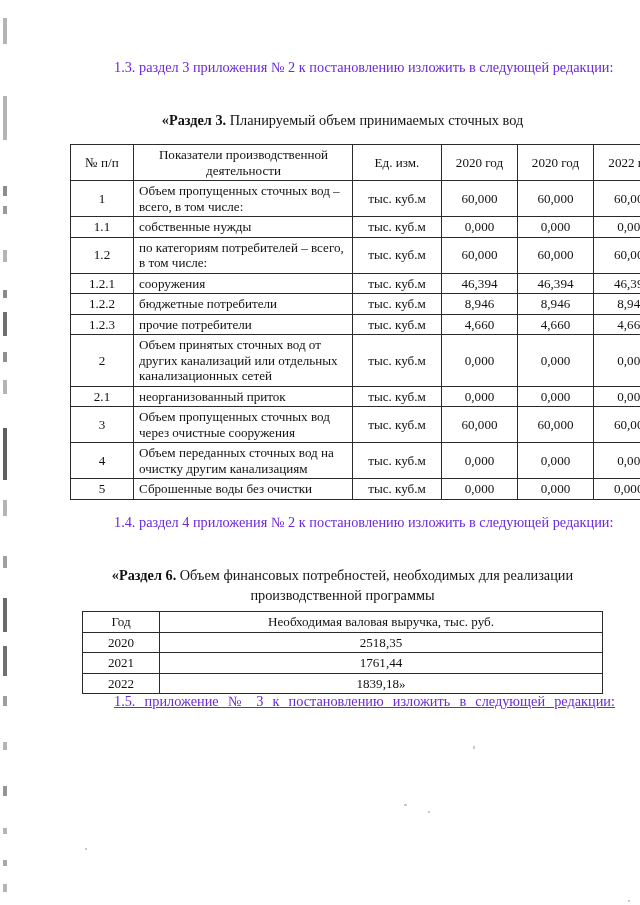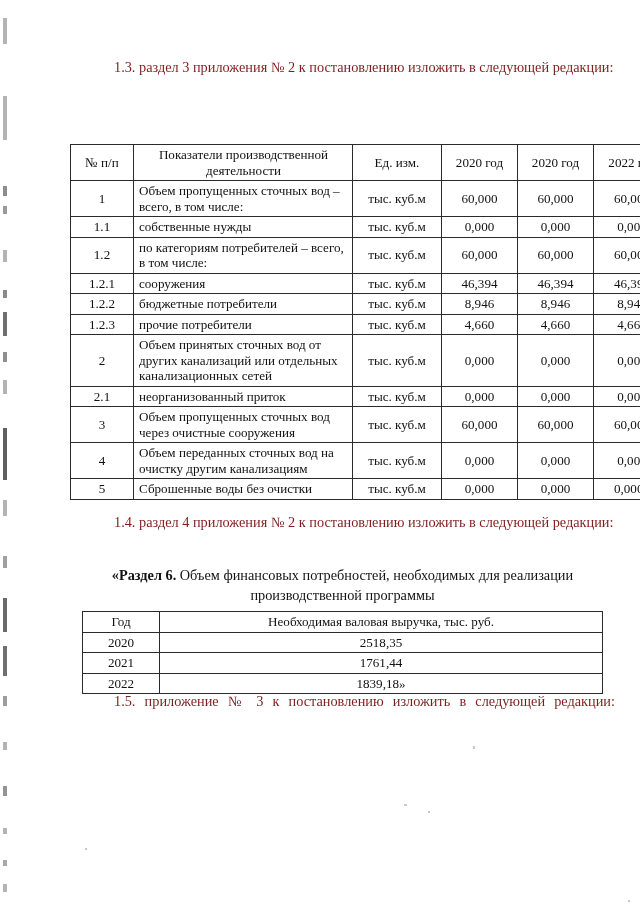--- a/index.html
+++ b/index.html
@@ -41,24 +41,25 @@
     background: #c9c9c9;
     pointer-events: none;
   }
 
   p.para {
     margin: 0;
     font-size: 14.3px;
     line-height: 21px;
     text-align: justify;
     text-indent: 44px;
-    color: #7f1d1d;
+    color: #6d28d9;
   }
   p.para.spread {
     text-align: justify;
+    text-decoration: underline;
   }
   p.para.spread::after {
     content: "";
     display: inline-block;
     width: 100%;
   }
 
   h2.heading {
     margin: 0;
     font-size: 14.3px;
@@ -144,20 +145,23 @@
   <span class="speck" style="left:473px;top:746px;width:2px;height:3px;"></span>
   <span class="speck" style="left:404px;top:804px;width:3px;height:2px;"></span>
   <span class="speck" style="left:428px;top:811px;width:2px;height:2px;"></span>
   <span class="speck" style="left:85px;top:848px;width:2px;height:2px;"></span>
   <span class="speck" style="left:628px;top:900px;width:2px;height:2px;"></span>
 
   <div class="blk-13">
     <p class="para">1.3. раздел 3 приложения № 2 к постановлению изложить в следующей редакции:</p>
   </div>
 
+  <div class="h-r3">
+    <h2 class="heading"><b>«Раздел 3.</b><span> Планируемый объем принимаемых сточных вод</span></h2>
+  </div>
 
   <table class="doc-table" id="tbl-flows">
     <thead>
       <tr>
         <th class="c-num">№ п/п</th>
         <th class="c-ind" style="text-align:center">Показатели производственной деятельности</th>
         <th class="c-unit">Ед. изм.</th>
         <th class="c-yr">2020 год</th>
         <th class="c-yr">2020 год</th>
         <th class="c-yr-last">2022 год</th>

